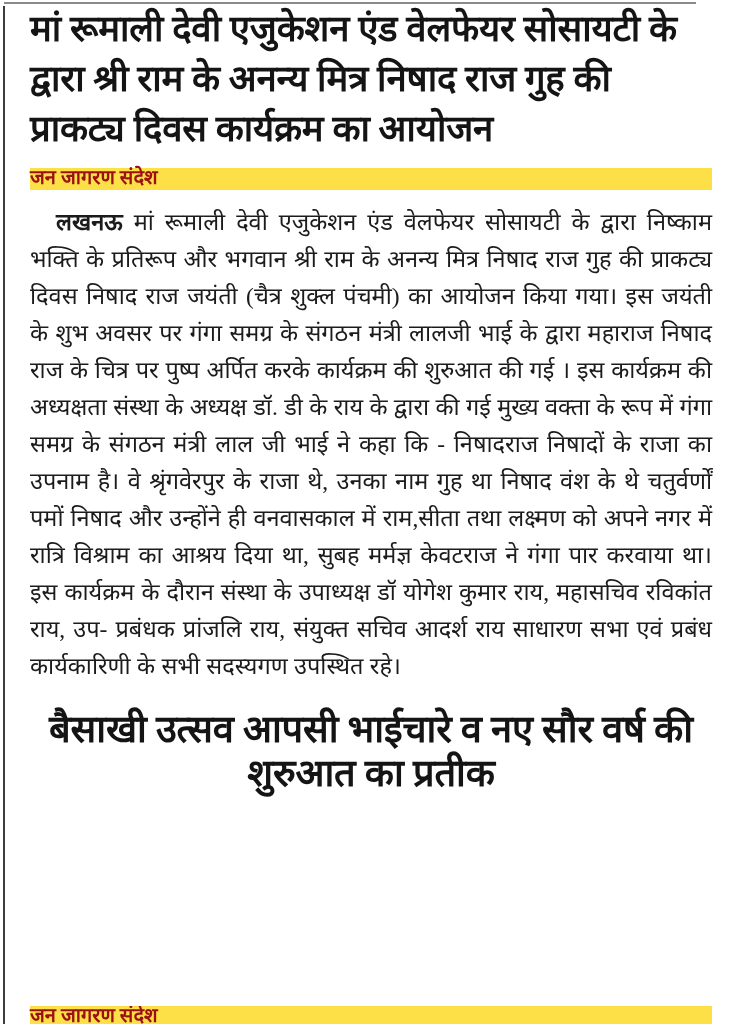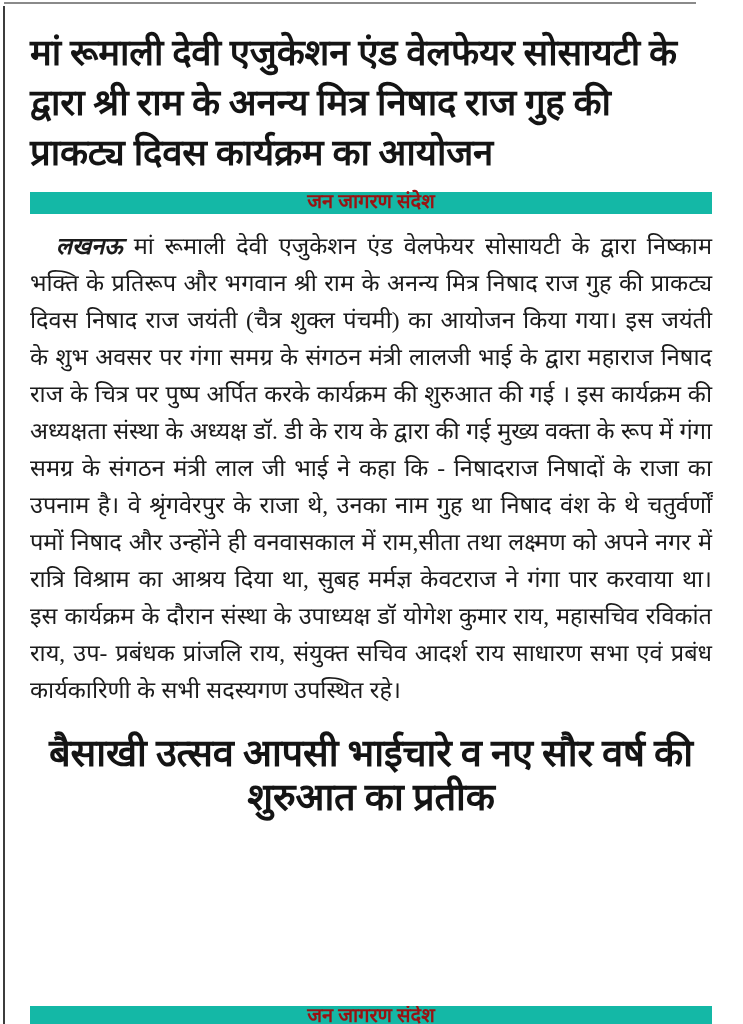--- a/index.html
+++ b/index.html
@@ -56,39 +56,38 @@
     font-weight: 700;
     color: #141414;
     letter-spacing: -0.2px;
     margin: 0;
   }
 
   .headline-main {
     font-size: 36.5px;
     line-height: 50px;
     text-align: left;
-    padding-top: 28px;
+    padding-top: 4px;
   }
 
   .headline-second {
     font-size: 38px;
     line-height: 44px;
     text-align: center;
     padding-top: 22px;
   }
 
   
   .byline-band {
     position: relative;
     height: 22px;
     margin: 14px 0 0 0;
-    background: #14b8a6;
+    background: #fde047;
     display: flex;
     align-items: center;
-    justify-content: center;
   }
   .byline-text {
     position: relative;
     font-family: "Liberation Serif", "DejaVu Serif", serif;
     font-weight: 700;
     font-size: 20px;
     line-height: 22px;
     color: #9b1111;
     white-space: nowrap;
     transform: translateY(-2px);
@@ -101,21 +100,20 @@
     font-size: 23.5px;
     line-height: 37px;
     color: #1b1b1b;
     text-align: justify;
     text-justify: inter-word;
     text-indent: 26px;
     word-spacing: 0.5px;
   }
   .dateline {
     font-weight: 700;
-    font-style: italic;
   }
 
   
   .clip-bottom {
     position: absolute;
     left: 0;
     top: 1006px;
     width: 743px;
     height: 18px;
     overflow: hidden;

